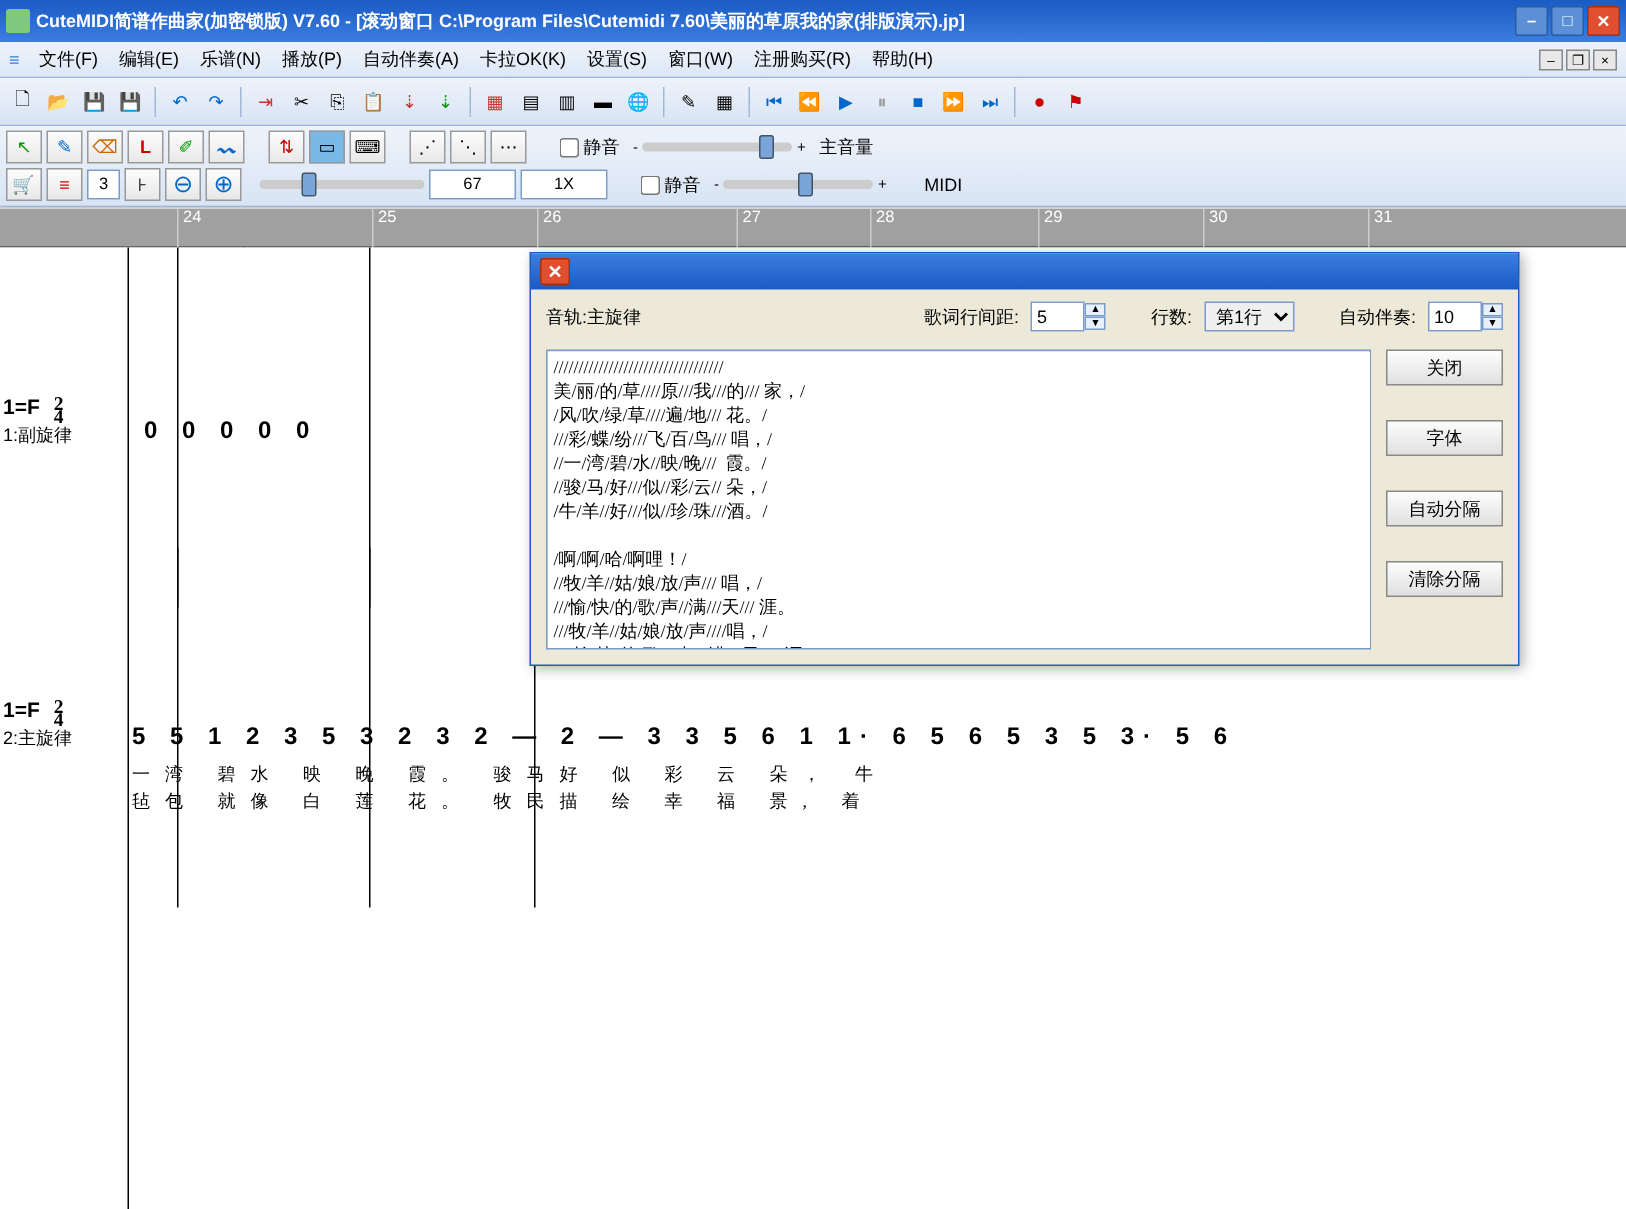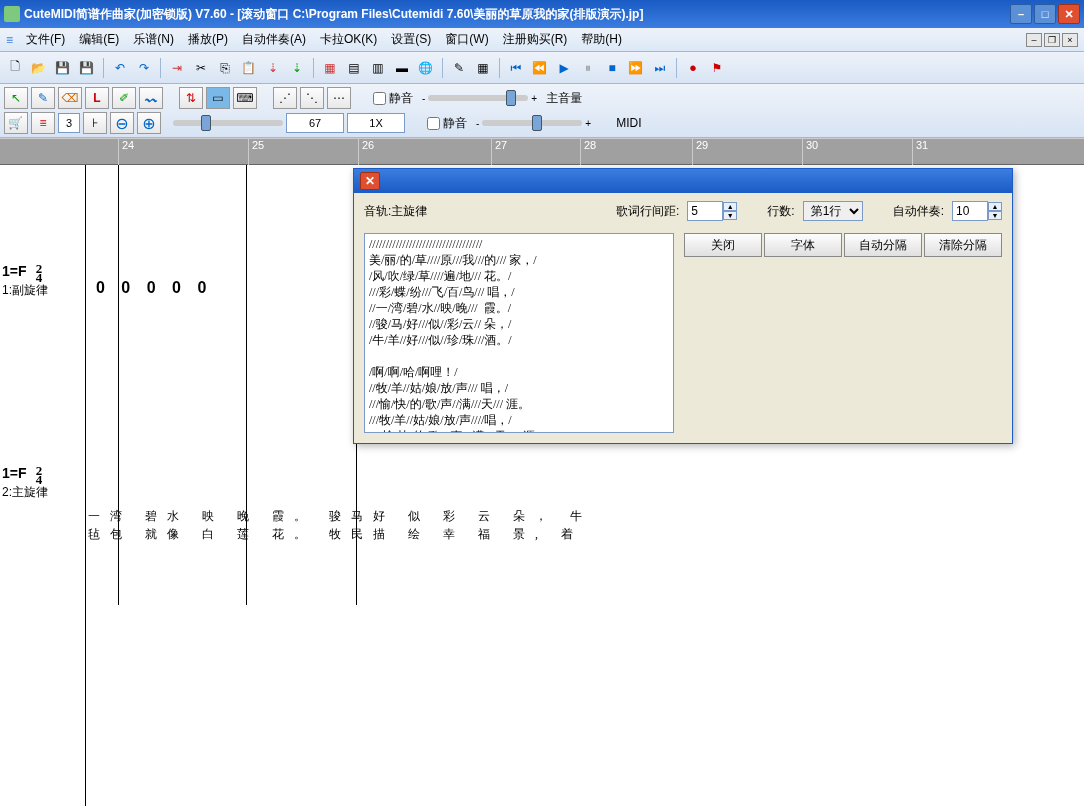--- a/index.html
+++ b/index.html
@@ -44,21 +44,21 @@
 
 
 .dlg { position: absolute; left: 353px; top: 168px; width: 660px; background: #ece9d8; border: 1px solid #1a5bc4; box-shadow: 2px 2px 8px rgba(0,0,0,0.3); }
 .dlg .dlgtitle { background: linear-gradient(to bottom, #3b7de0, #1a5bc4); color: #fff; height: 24px; display: flex; align-items: center; padding: 0 6px; font-weight: bold; }
 .dlg .dlgtitle .t { flex: 1; }
 .dlg .dlgtitle .x { width: 20px; height: 18px; background: #e05030; border: 1px solid #a03010; display: flex; align-items: center; justify-content: center; color: #fff; font-weight: bold; border-radius: 2px; }
 .dlg .dlgtop { padding: 8px 10px; display: flex; align-items: center; gap: 8px; font-size: 12px; }
 .dlg .dlgtop input, .dlg .dlgtop select { border: 1px solid #7a9ac8; height: 20px; padding: 0 3px; font-size: 12px; }
 .dlg .body { display: flex; padding: 4px 10px 10px 10px; gap: 10px; }
 .dlg textarea { flex: 1; height: 200px; border: 1px solid #7a9ac8; font-family: "SimSun"; font-size: 12px; padding: 2px 4px; resize: none; line-height: 16px; }
-.dlg .btns { display: flex; flex-direction: row; gap: 2px; }
+.dlg .btns { display: flex; flex-direction: column; gap: 23px; }
 .dlg .btn { width: 78px; height: 24px; border: 1px solid #888; background: linear-gradient(to bottom, #fdfdfd, #e0e0e0); font-size: 12px; }
 .spinner { display: inline-flex; align-items: center; }
 .spinner input { width: 36px; }
 .spinner .arrows { display: flex; flex-direction: column; }
 .spinner .arrows span { width: 14px; height: 9px; border: 1px solid #7a9ac8; font-size: 7px; text-align: center; line-height: 7px; background: #e8f0fb; }
 
 .gline { position: absolute; top: 0; bottom: 14px; width: 1px; background: #444; }
 </style>
 </head>
 <body>
@@ -213,20 +213,21 @@
   <div class="scorearea">
 
     <div class="barline" style="left:32px;height:240px;top:0"></div>
     <div class="barline" style="left:160px;height:240px;top:0"></div>
     <div class="barline" style="left:32px;height:240px;top:200px"></div>
     <div class="barline" style="left:160px;height:240px;top:200px"></div>
     <div class="barline" style="left:270px;height:240px;top:200px"></div>
 
     <div class="notes" style="top:114px;left:10px">0  0        0  0                                                                                                                                                0</div>
 
+    <div class="notes" style="top:318px;left:2px;white-space:nowrap">5 5 1 2 3   5  3 2 3   2   —   2   —         3 3 5 6 1   1·   6 5   6   5 3 5   3·      5   6</div>
     <div class="lyrics" style="top:360px;left:2px;white-space:nowrap">毡包  就像     白  莲        花。                        牧民描       绘             幸   福        景,            着</div>
     <div class="lyrics" style="top:342px;left:2px;white-space:nowrap">一湾  碧水     映  晚        霞。                        骏马好       似             彩   云        朵，           牛</div>
   </div>
 
 </div>
 
 <div class="dlg">
   <div class="dlgtitle">
     <div class="x">✕</div>
   </div>

